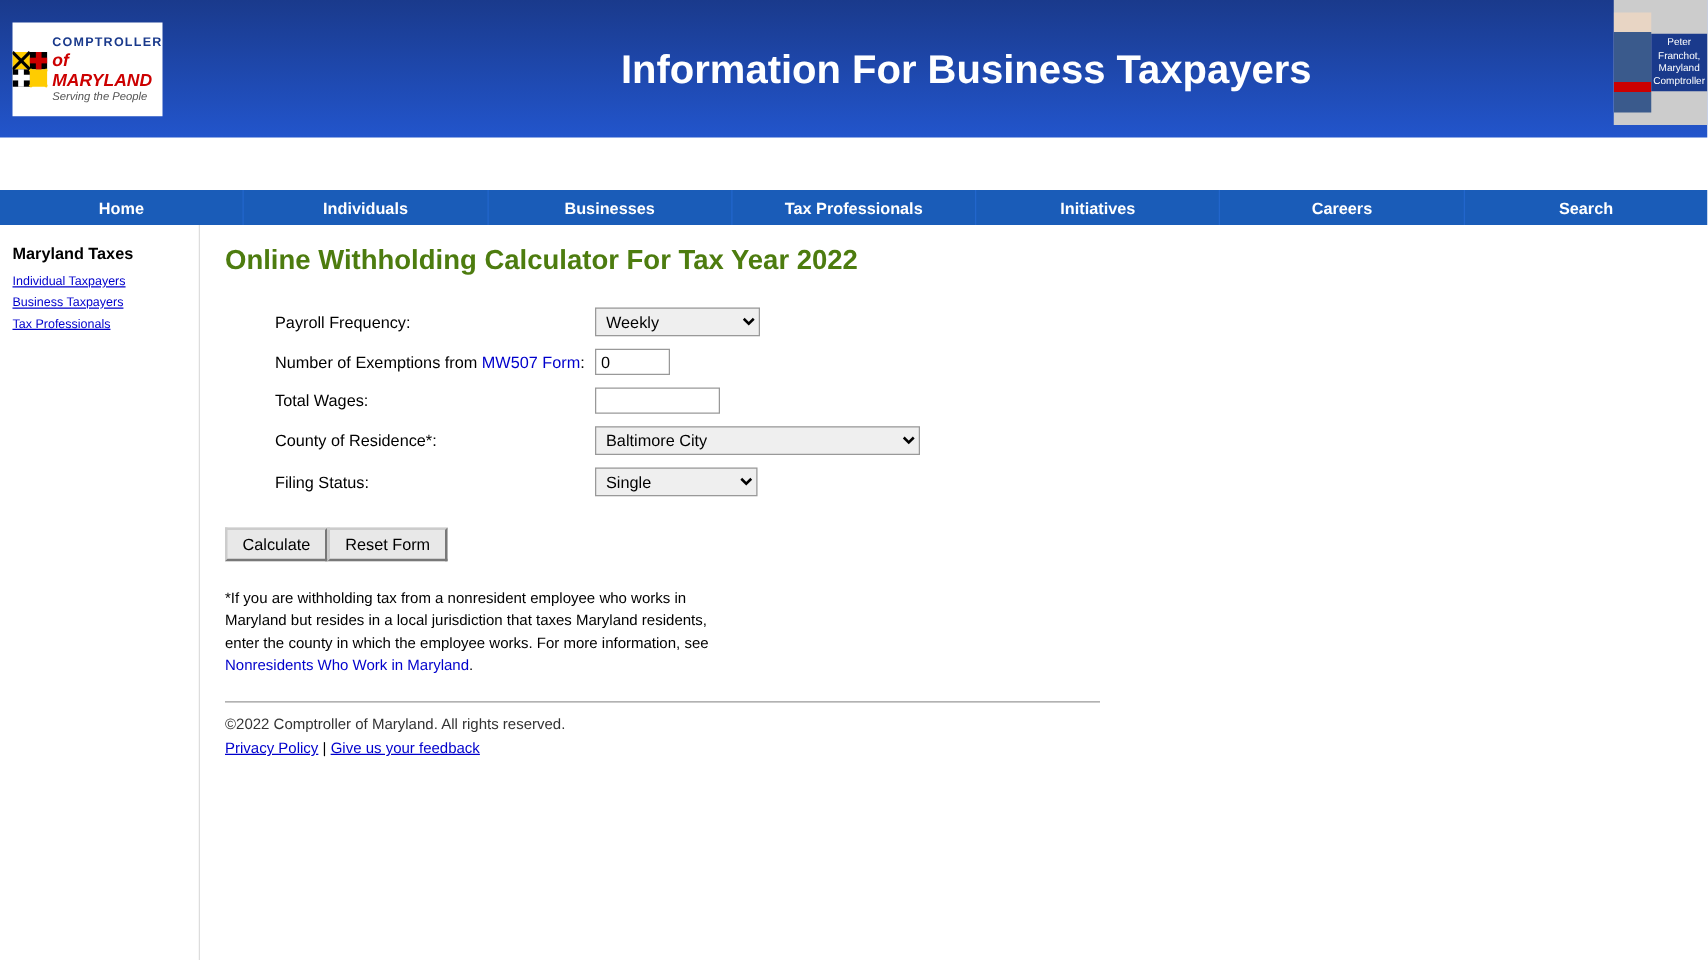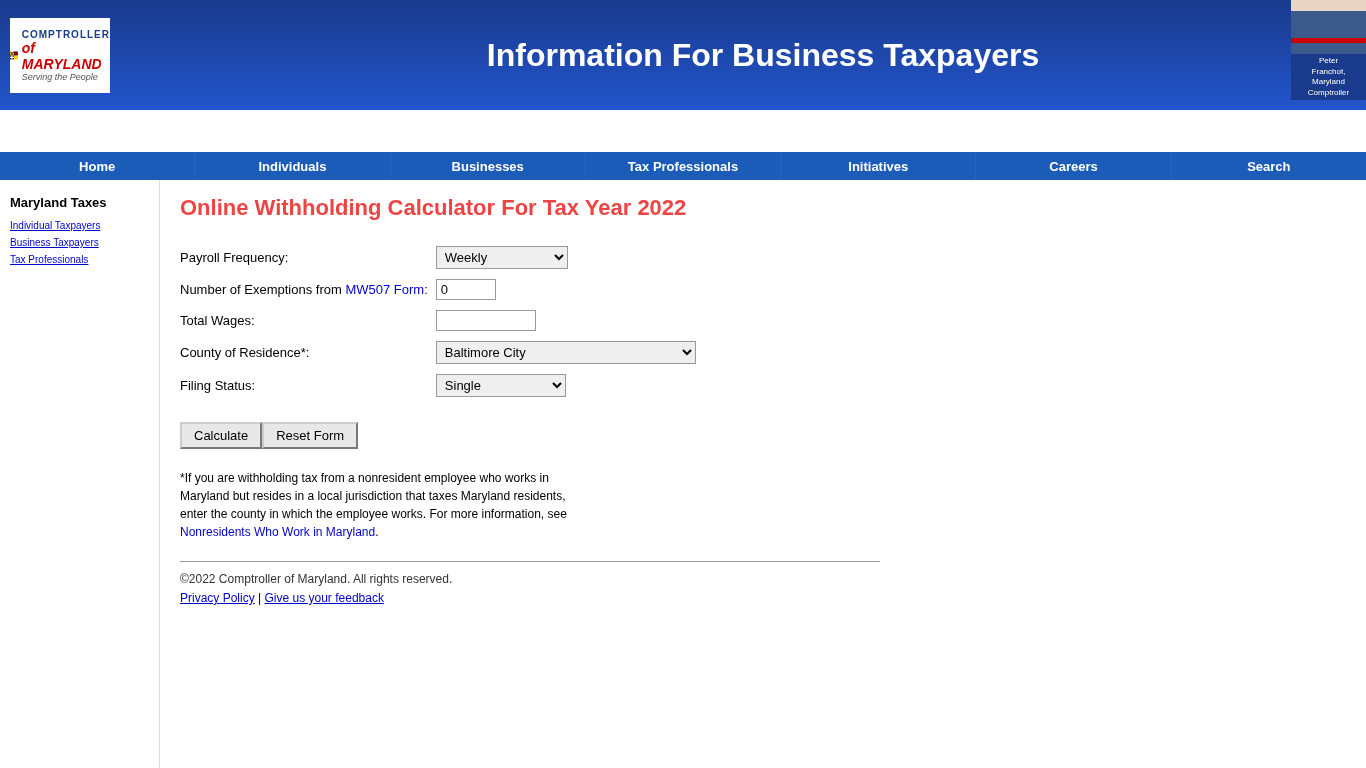--- a/index.html
+++ b/index.html
@@ -13,21 +13,21 @@
       padding: 8px 10px;
       height: 110px;
       position: relative;
     }
     .logo-area {
       display: flex;
       align-items: center;
       gap: 10px;
     }
     .logo-img {
-      width: 100px;
+      width: 120px;
       height: 75px;
       background: #fff;
       display: flex;
       align-items: center;
       justify-content: center;
       position: relative;
     }
     .header-title {
       color: #fff;
       font-size: 32px;
@@ -38,21 +38,21 @@
     }
     .comptroller-photo {
       width: 75px;
       height: 100px;
       background: #ccc;
       position: absolute;
       right: 0;
       top: 0;
       overflow: hidden;
       display: flex;
-      flex-direction: column;
+      flex-direction: row;
       align-items: center;
       justify-content: flex-end;
     }
     .comptroller-photo-img {
       width: 75px;
       height: 80px;
       background: linear-gradient(to bottom, #e8d5c4 20%, #3a5a8c 20%, #3a5a8c 70%, #cc0000 70%, #cc0000 80%, #3a5a8c 80%);
     }
     .comptroller-caption {
       background: #1a3a8c;
@@ -113,28 +113,29 @@
     }
 
     
     .content {
       flex: 1;
       padding: 15px 20px;
     }
     .page-title {
       font-size: 22px;
       font-weight: bold;
-      color: #ef4444;
+      color: #4d7c0f;
       margin-bottom: 20px;
     }
 
     
     .form-table {
       border-collapse: collapse;
       margin-bottom: 20px;
+      margin-left: 40px;
     }
     .form-table td {
       padding: 5px 8px 5px 0;
       vertical-align: middle;
     }
     .form-label {
       color: #000;
       font-size: 13px;
       white-space: nowrap;
     }

